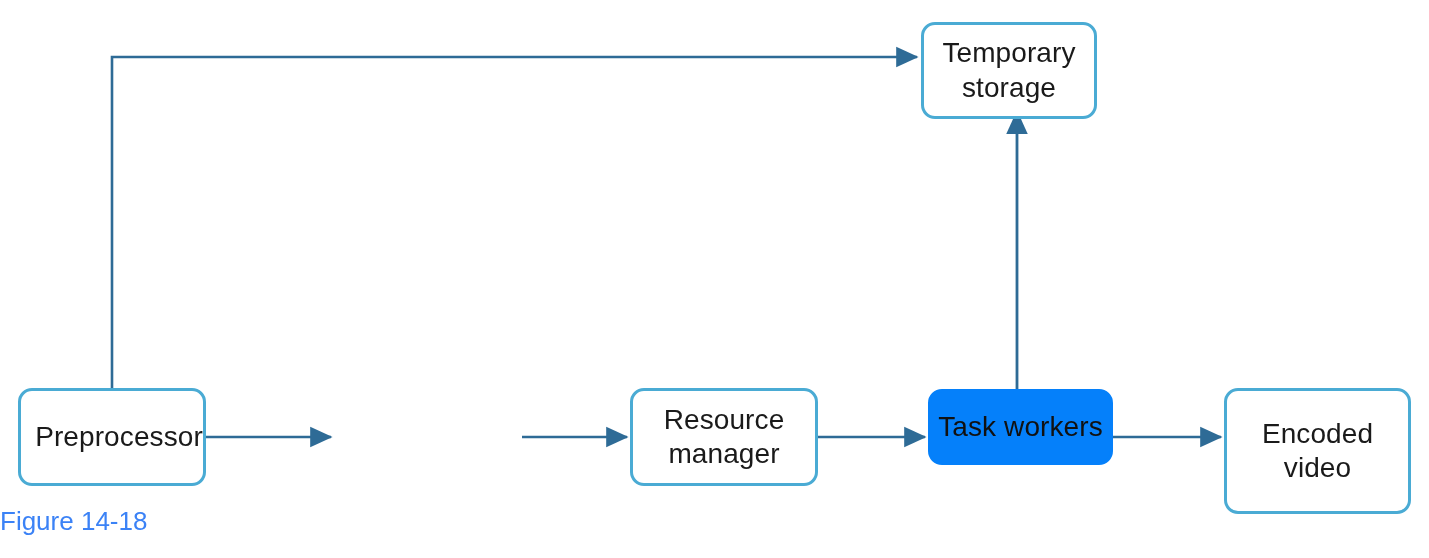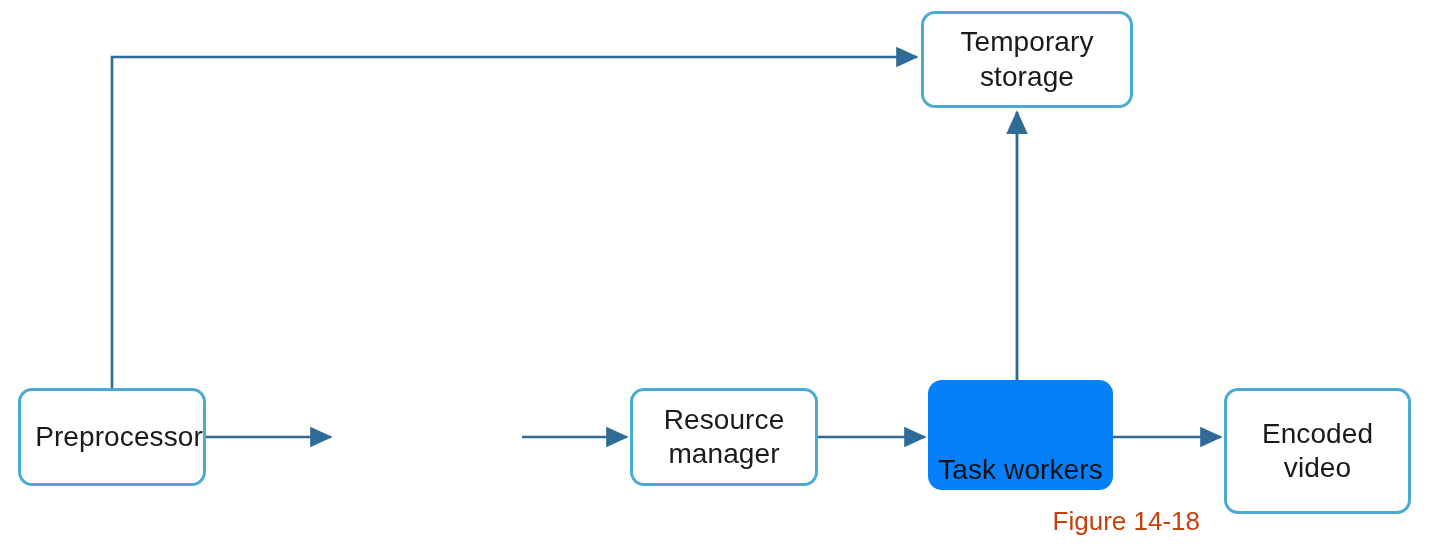--- a/index.html
+++ b/index.html
@@ -52,23 +52,23 @@
   .node-label {
     display: block;
     white-space: pre-line;
     padding: 0 6px;
   }
   #figure-caption {
     position: absolute;
     left: 0;
     top: 506px;
     width: 1200px;
-    text-align: right;
+    text-align: left;
     font-size: 26px;
-    color: #c2410c;
+    color: #3b82f6;
   }
 </style>
 </head>
 <body>
 
 <div id="diagram-canvas">
 
   <svg class="edge-layer" viewBox="0 0 1429 558" width="1429" height="558" xmlns="http://www.w3.org/2000/svg">
     <defs>
       <marker id="arrowhead" markerWidth="9" markerHeight="9" refX="8" refY="4.5" orient="auto" markerUnits="strokeWidth">
@@ -104,29 +104,29 @@
   <div class="node" style="left:18px; top:388px; width:188px; height:98px;padding-left:14px;">
     <span class="node-label">Preprocessor</span>
   </div>
 
 
   <div class="node" style="left:630px; top:388px; width:188px; height:98px;">
     <span class="node-label">Resource
 manager</span>
   </div>
 
-  <div class="node filled" style="left:928px; top:380px; width:185px; height:110px;align-items:flex-end;">
+  <div class="node filled" style="left:928px; top:389px; width:185px; height:76px;">
     <span class="node-label">Task workers</span>
   </div>
 
   <div class="node" style="left:1224px; top:388px; width:187px; height:126px;">
     <span class="node-label">Encoded
 video</span>
   </div>
 
-  <div class="node" style="left:921px; top:11px; width:212px; height:97px;">
+  <div class="node" style="left:921px; top:22px; width:176px; height:97px;">
     <span class="node-label">Temporary
 storage</span>
   </div>
 
   <div id="figure-caption">Figure 14-18</div>
 
 </div>
 
 </body></html>

